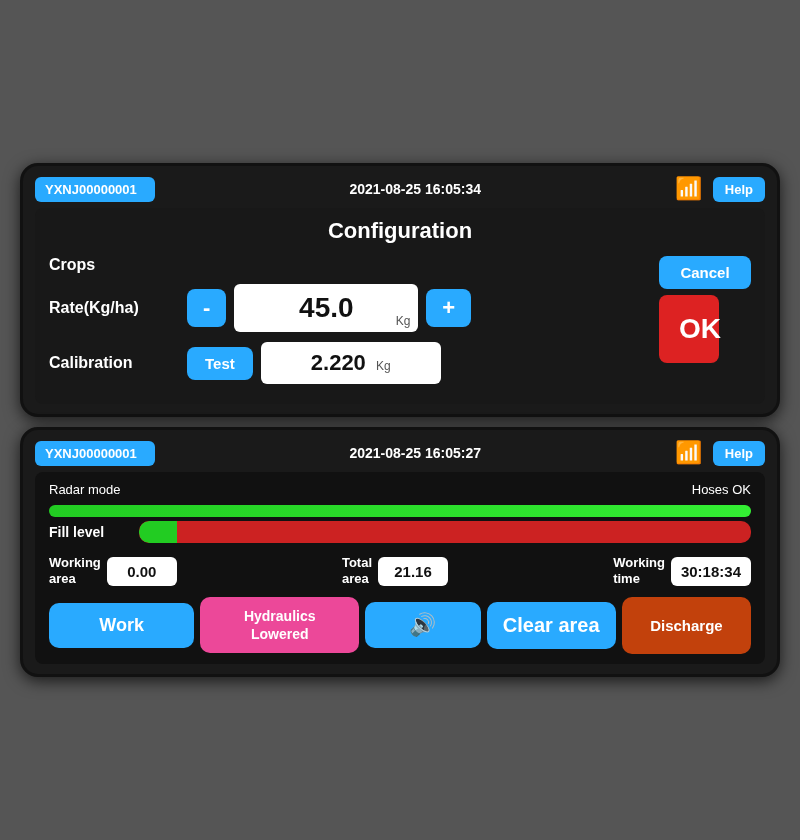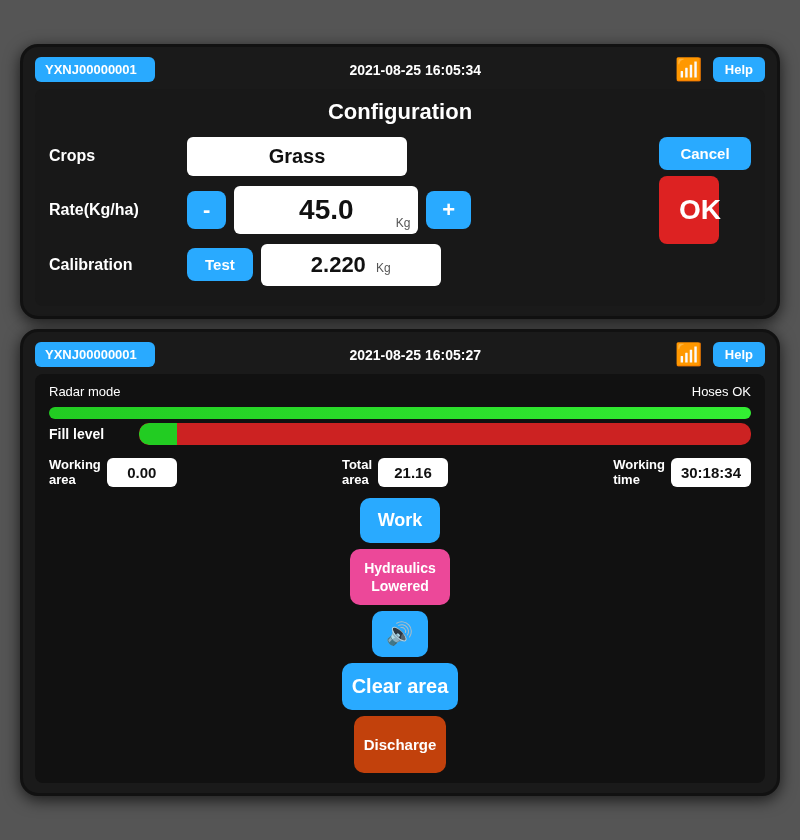--- a/index.html
+++ b/index.html
@@ -272,21 +272,20 @@
       font-weight: bold;
       color: #111;
       min-width: 70px;
       text-align: center;
     }
 
     .action-row {
       display: flex;
       gap: 6px;
       align-items: center;
-      flex-direction: column;
     }
     .btn-work {
       background: #29aaff;
       color: white;
       font-size: 18px;
       font-weight: bold;
       border-radius: 10px;
       padding: 12px 18px;
       cursor: pointer;
       border: none;
@@ -360,21 +359,20 @@
   </div>
 
   <div class="screen">
     <div class="config-title">Configuration</div>
 
     <div style="display:flex; gap:8px; align-items:flex-start;">
       <div style="flex:1;">
 
         <div class="config-row">
           <div class="config-label">Crops</div>
-          <div class="config-value-box">Grass</div>
         </div>
 
         <div class="config-row">
           <div class="config-label">Rate(Kg/ha)</div>
           <button class="btn-minus">-</button>
           <div class="rate-value-box">
             <span>45.0</span>
             <span class="rate-unit">Kg</span>
           </div>
           <button class="btn-plus">+</button>

